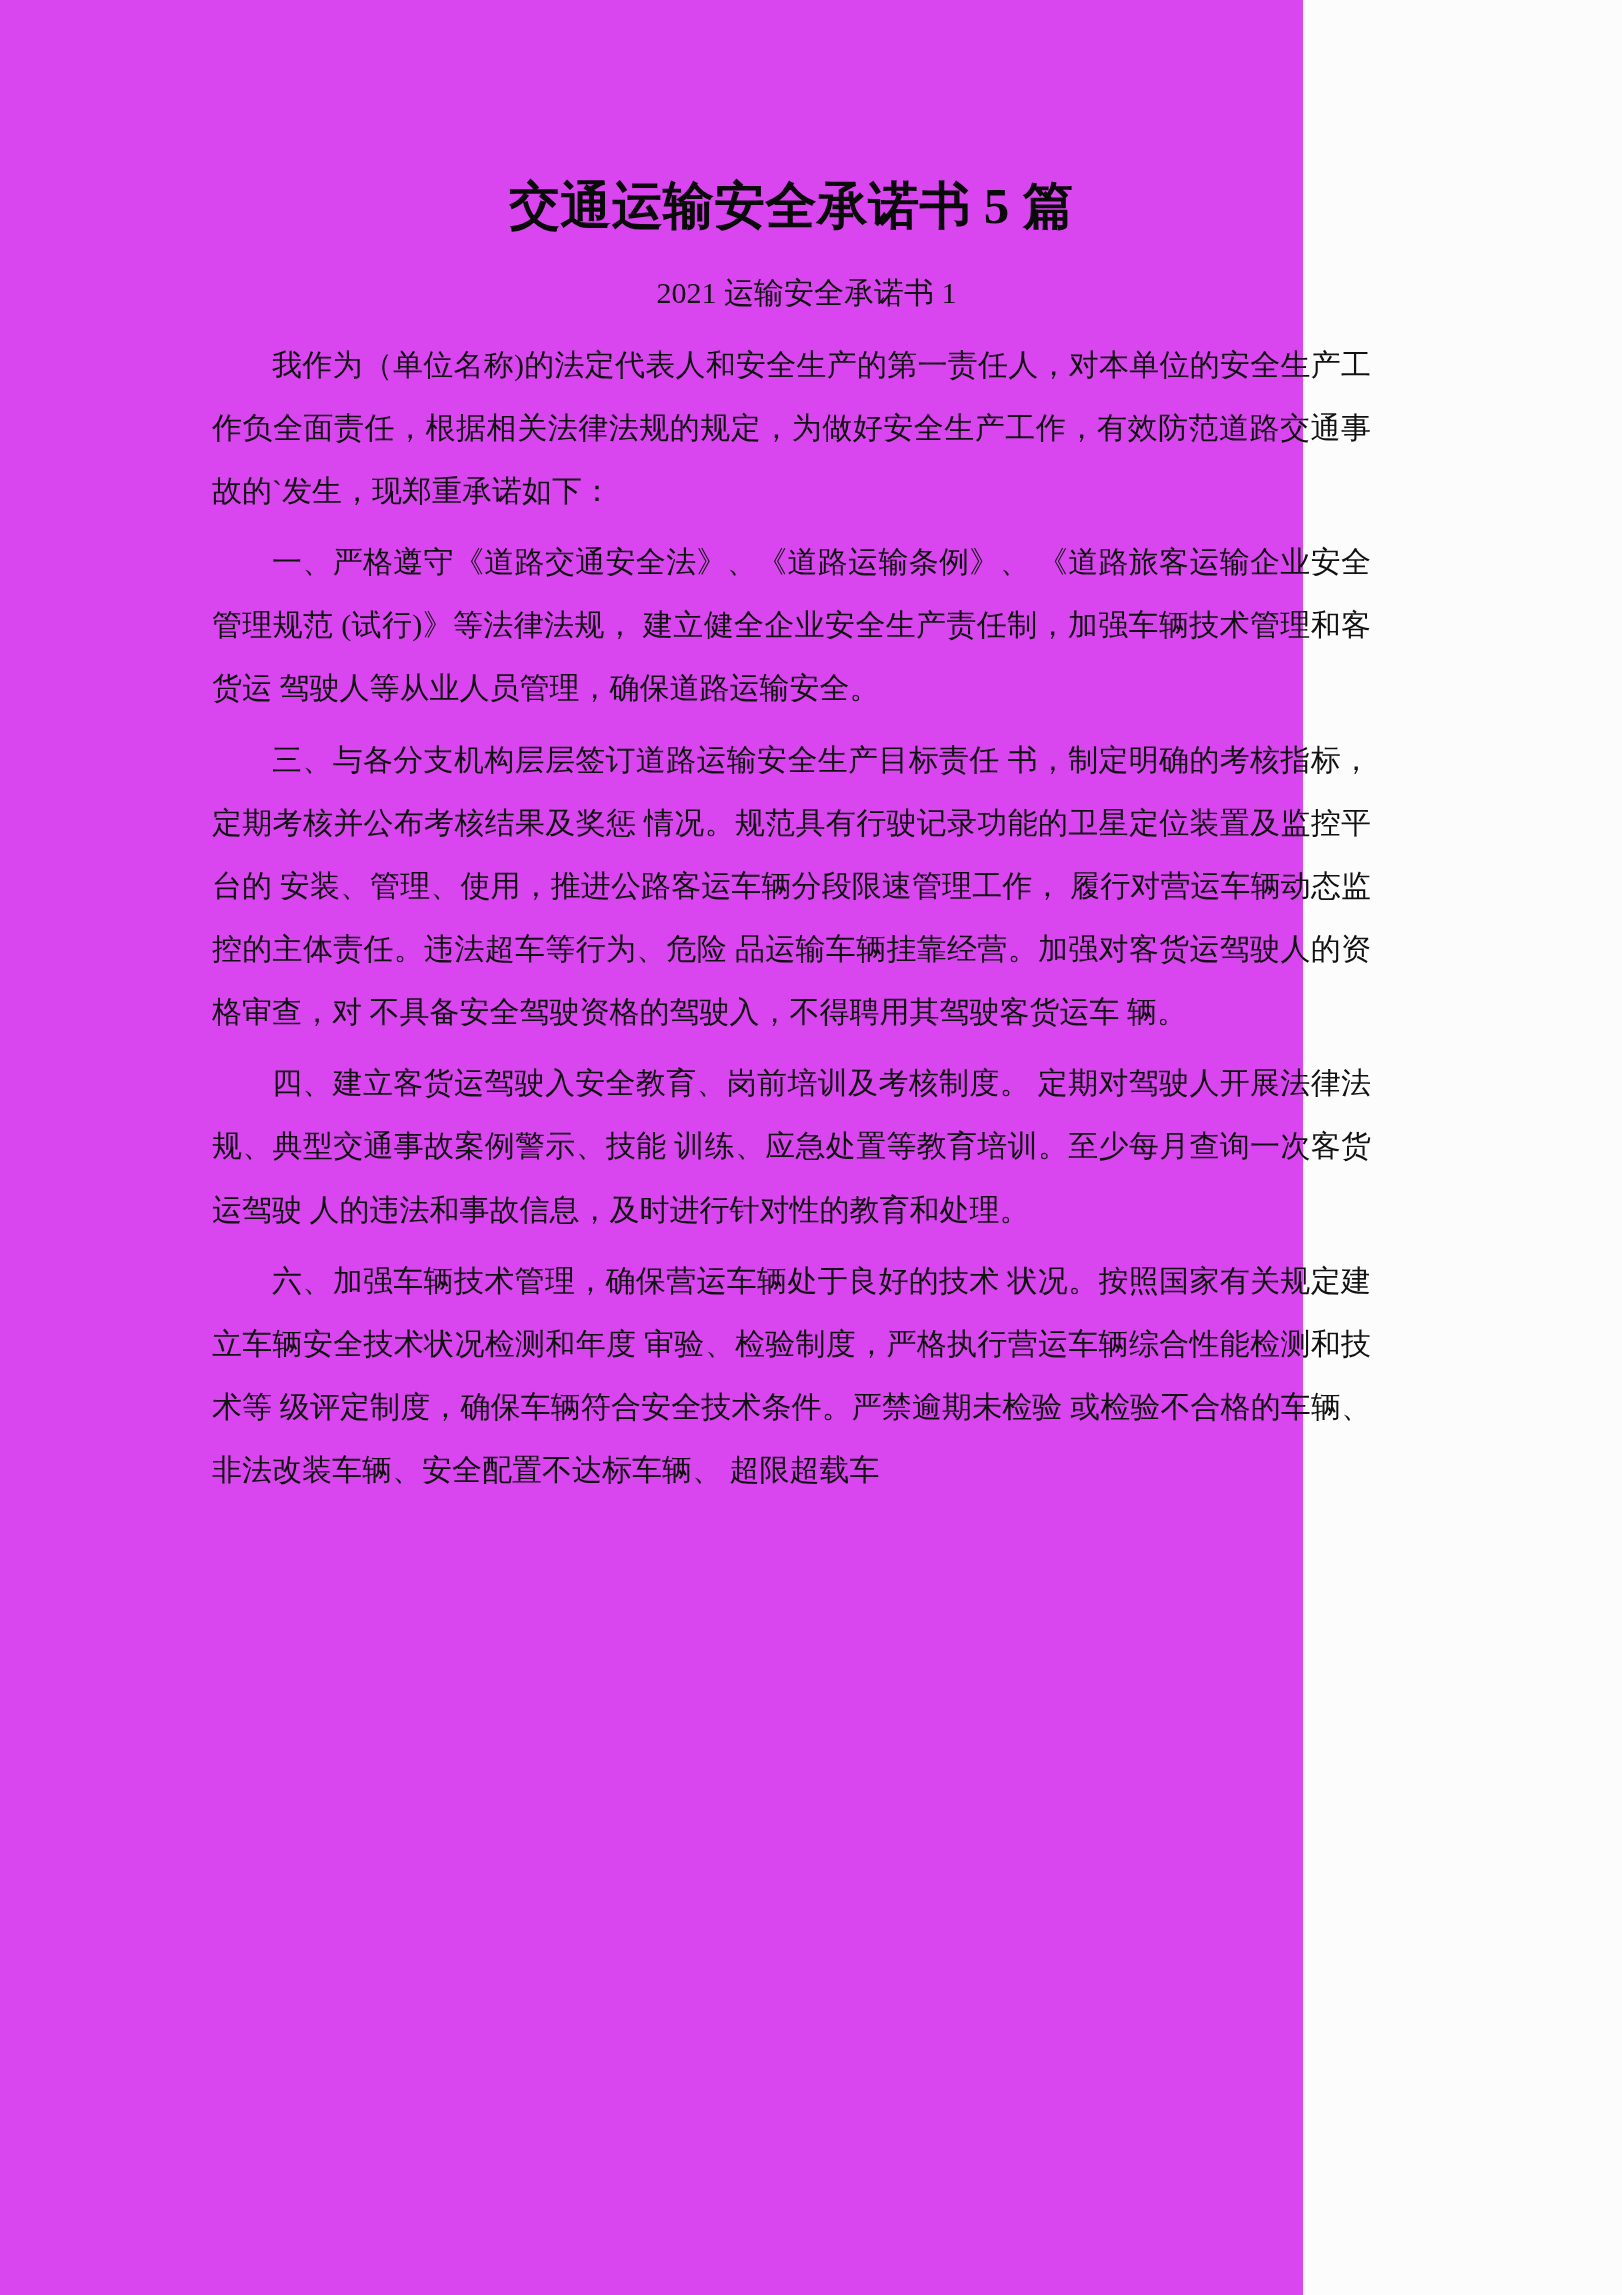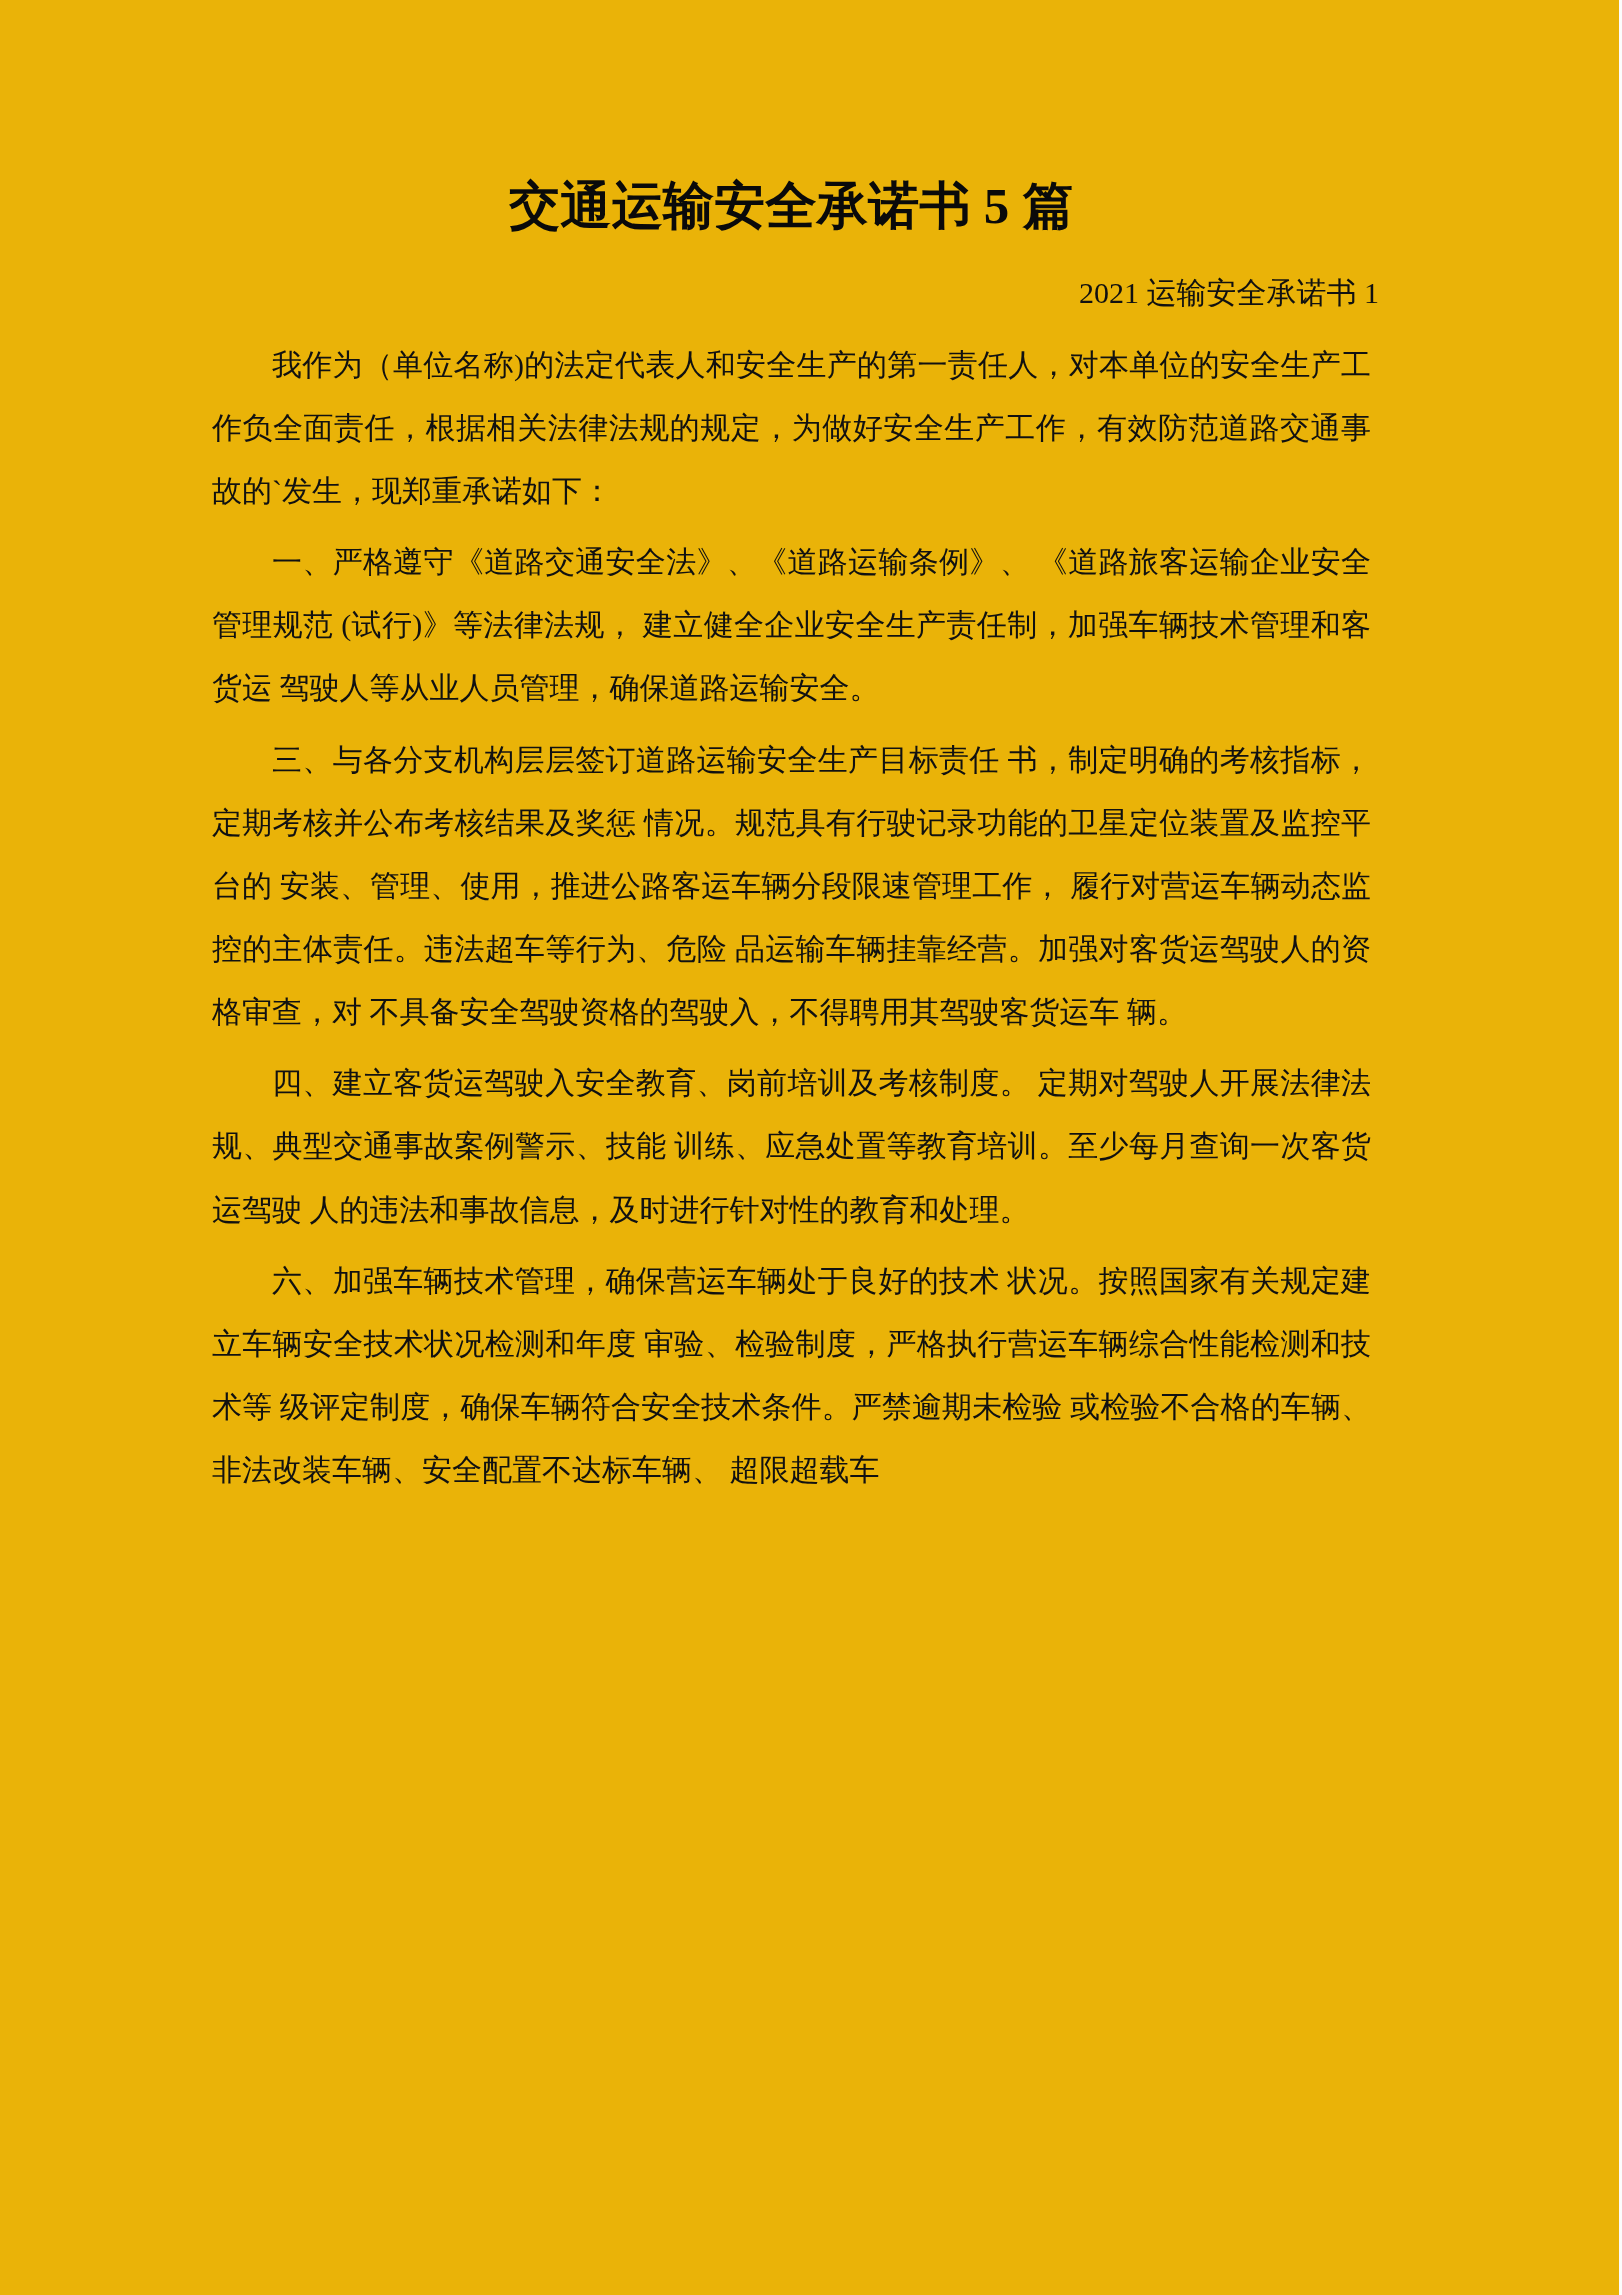--- a/index.html
+++ b/index.html
@@ -10,23 +10,23 @@
   body {
     width: 1623px;
     height: 2295px;
     font-family: "Liberation Serif", "DejaVu Serif", serif;
     background: #fcfcfc;
     overflow: hidden;
   }
 
   .page {
     position: relative;
-    width: 1619px;
+    width: 1303px;
     height: 2295px;
-    background: #eab308;
+    background: #d946ef;
     box-sizing: border-box;
   }
 
   .content {
     position: absolute;
     left: 204px;
     top: 0;
     width: 1175px;
   }
 
@@ -42,21 +42,21 @@
     font-family: "Liberation Serif", "DejaVu Serif", serif;
   }
 
   .subtitle {
     font-size: 30px;
     line-height: 2.08;
     color: #111111;
     margin: 0;
     padding-top: 23.6px;
     text-indent: 30px;
-    text-align: right;
+    text-align: center;
   }
 
   .para {
     font-size: 30px;
     line-height: 2.105;
     color: #111111;
     margin: 8px;
     text-indent: 60px;
     text-align: justify;
     text-justify: inter-ideograph;

